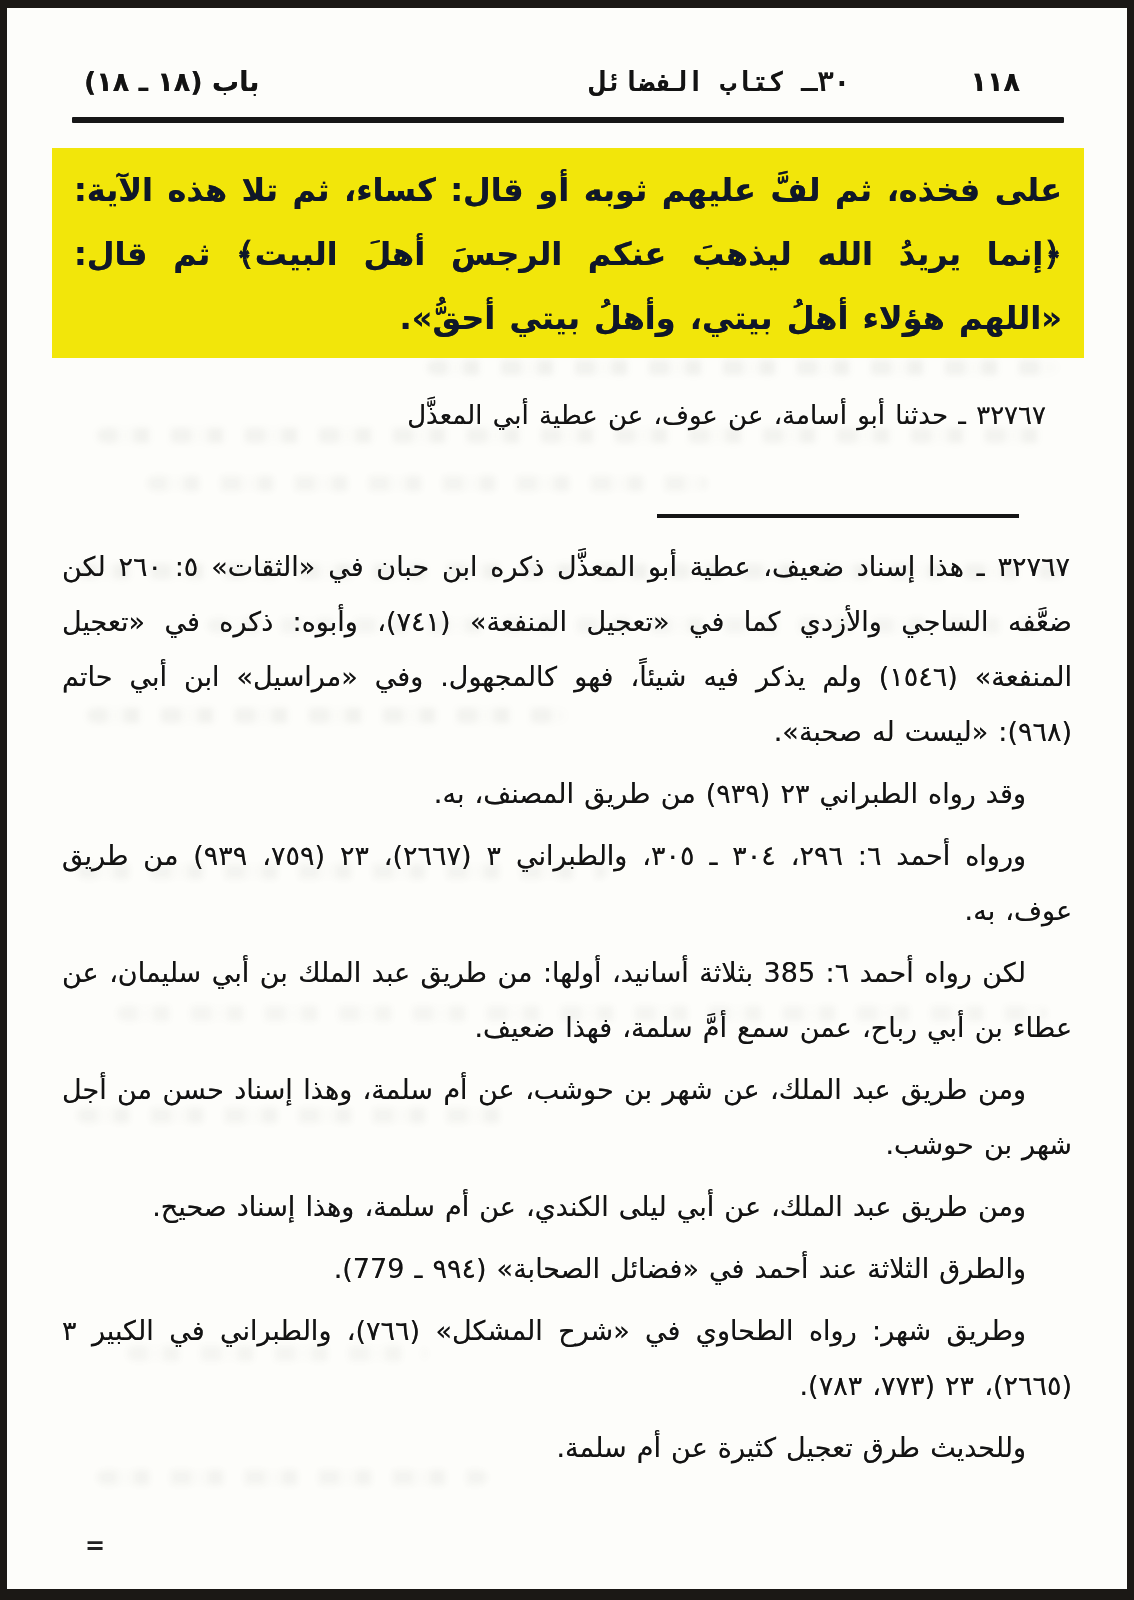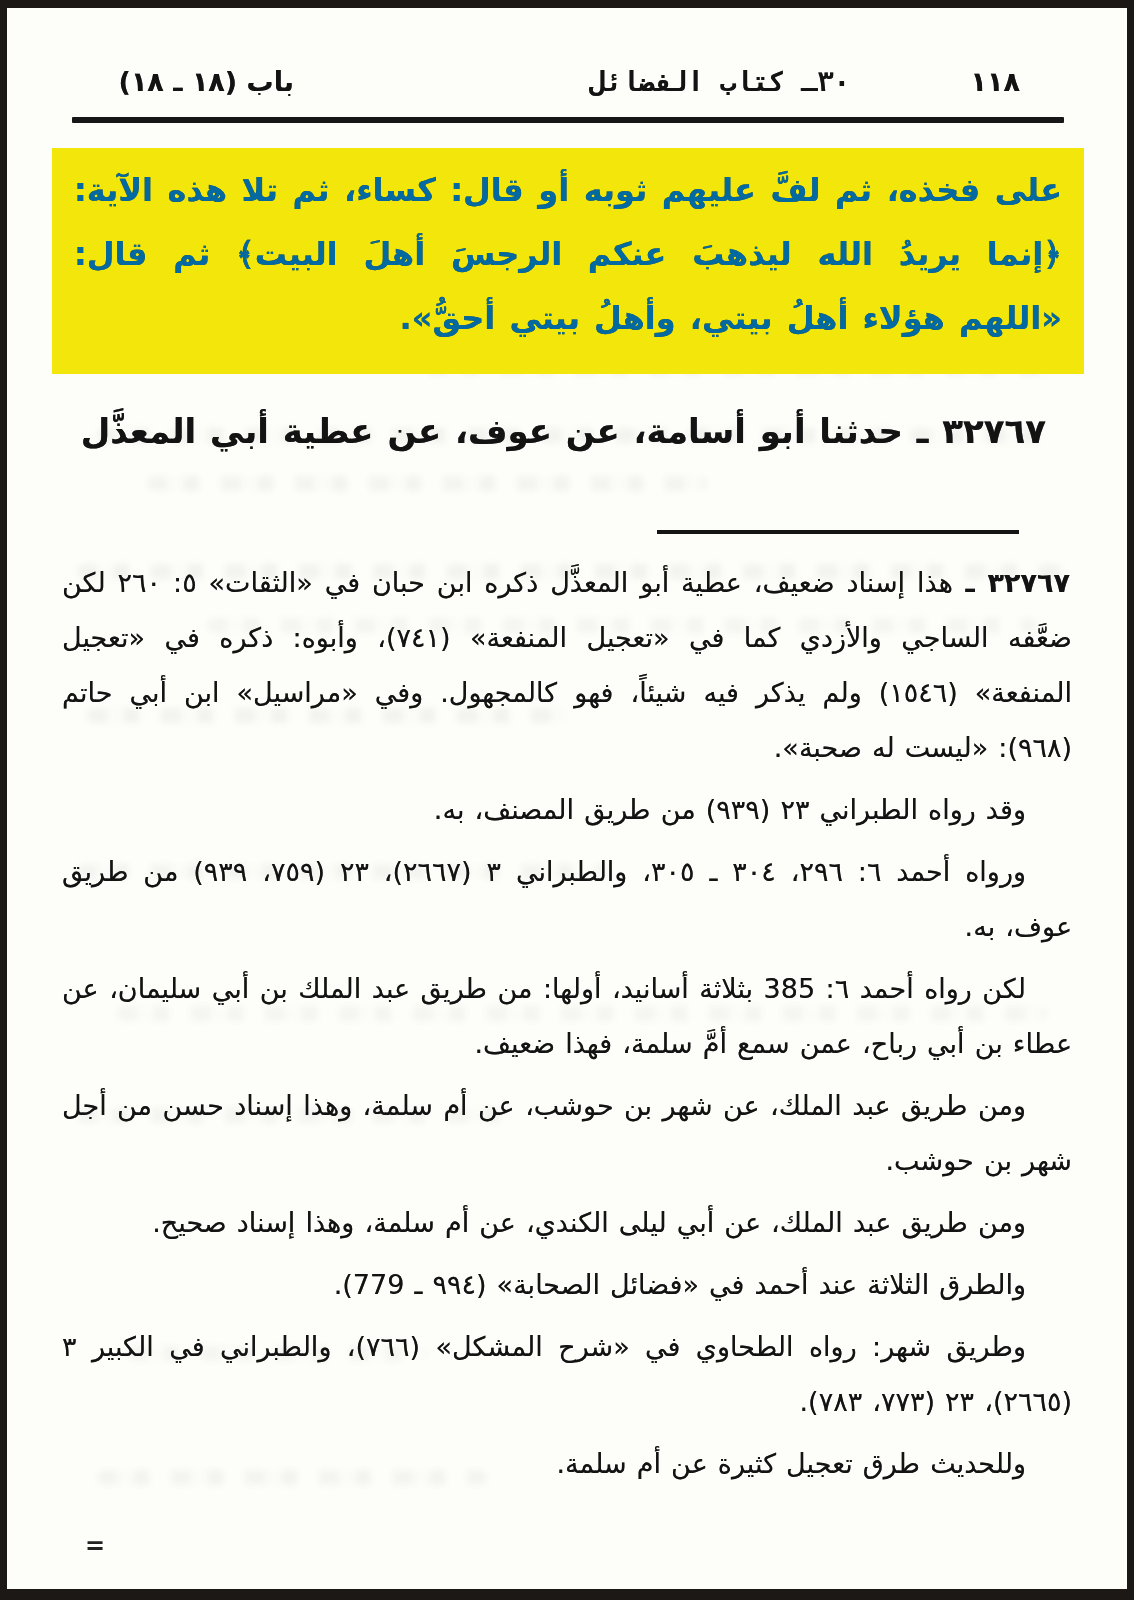--- a/index.html
+++ b/index.html
@@ -31,44 +31,44 @@
   .hdr {
     display: flex;
     align-items: baseline;
     padding: 54px 52px 0 22px;
     font-size: 27px;
     font-weight: 700;
     line-height: 40px;
   }
   .hdr-pageno { width: 170px; text-align: right; letter-spacing: 2px; }
   .hdr-title  { flex: 1; text-align: right; font-family: Liberation Mono, monospace; }
-  .hdr-bab    { width: 210px; text-align: right; }
+  .hdr-bab    { width: 210px; text-align: left; }
   .hdr-rule {
     height: 6px;
     background: #171717;
     margin: 13px 8px 0 10px;
     border-radius: 1px;
   }
   
   .highlight {
     margin: 25px -12px 12px -10px;
-    padding: 10px 22px 24px 22px;
+    padding: 10px 22px 8px 22px;
     font-size: 32px;
     font-weight: 700;
     line-height: 64px;
     text-align: justify;
     word-spacing: 3px;
-    color: #0369a1;
+    color: #0f172a;
   }
   .highlight .dua { font-weight: 800; }
   
   .matn {
     margin: 34px 0 0 0;
-    font-size: 34px;
-    font-weight: 700;
+    font-size: 26px;
+    font-weight: 400;
     line-height: 46px;
     text-indent: 26px;
     word-spacing: 2px;
   }
   .matn .hnum { letter-spacing: 1px; }
   
   .fn-rule {
     width: 362px;
     height: 4px;
     background: #151515;
@@ -77,21 +77,21 @@
   
   .footnotes {
     margin-top: 21px;
     font-size: 27px;
     line-height: 55px;
     text-align: justify;
     word-spacing: 1.5px;
   }
   .footnotes p { margin: 0 0 7px 0; text-indent: 46px; }
   .footnotes p.noindent { text-indent: 2px; }
-  .footnotes b { font-weight: 700; }
+  .footnotes b { font-weight: 400; }
   
   .cont-mark {
     position: absolute;
     top: 1524px;
     left: 78px;
     font-size: 24px;
     font-weight: 700;
     color: #222;
   }
   

